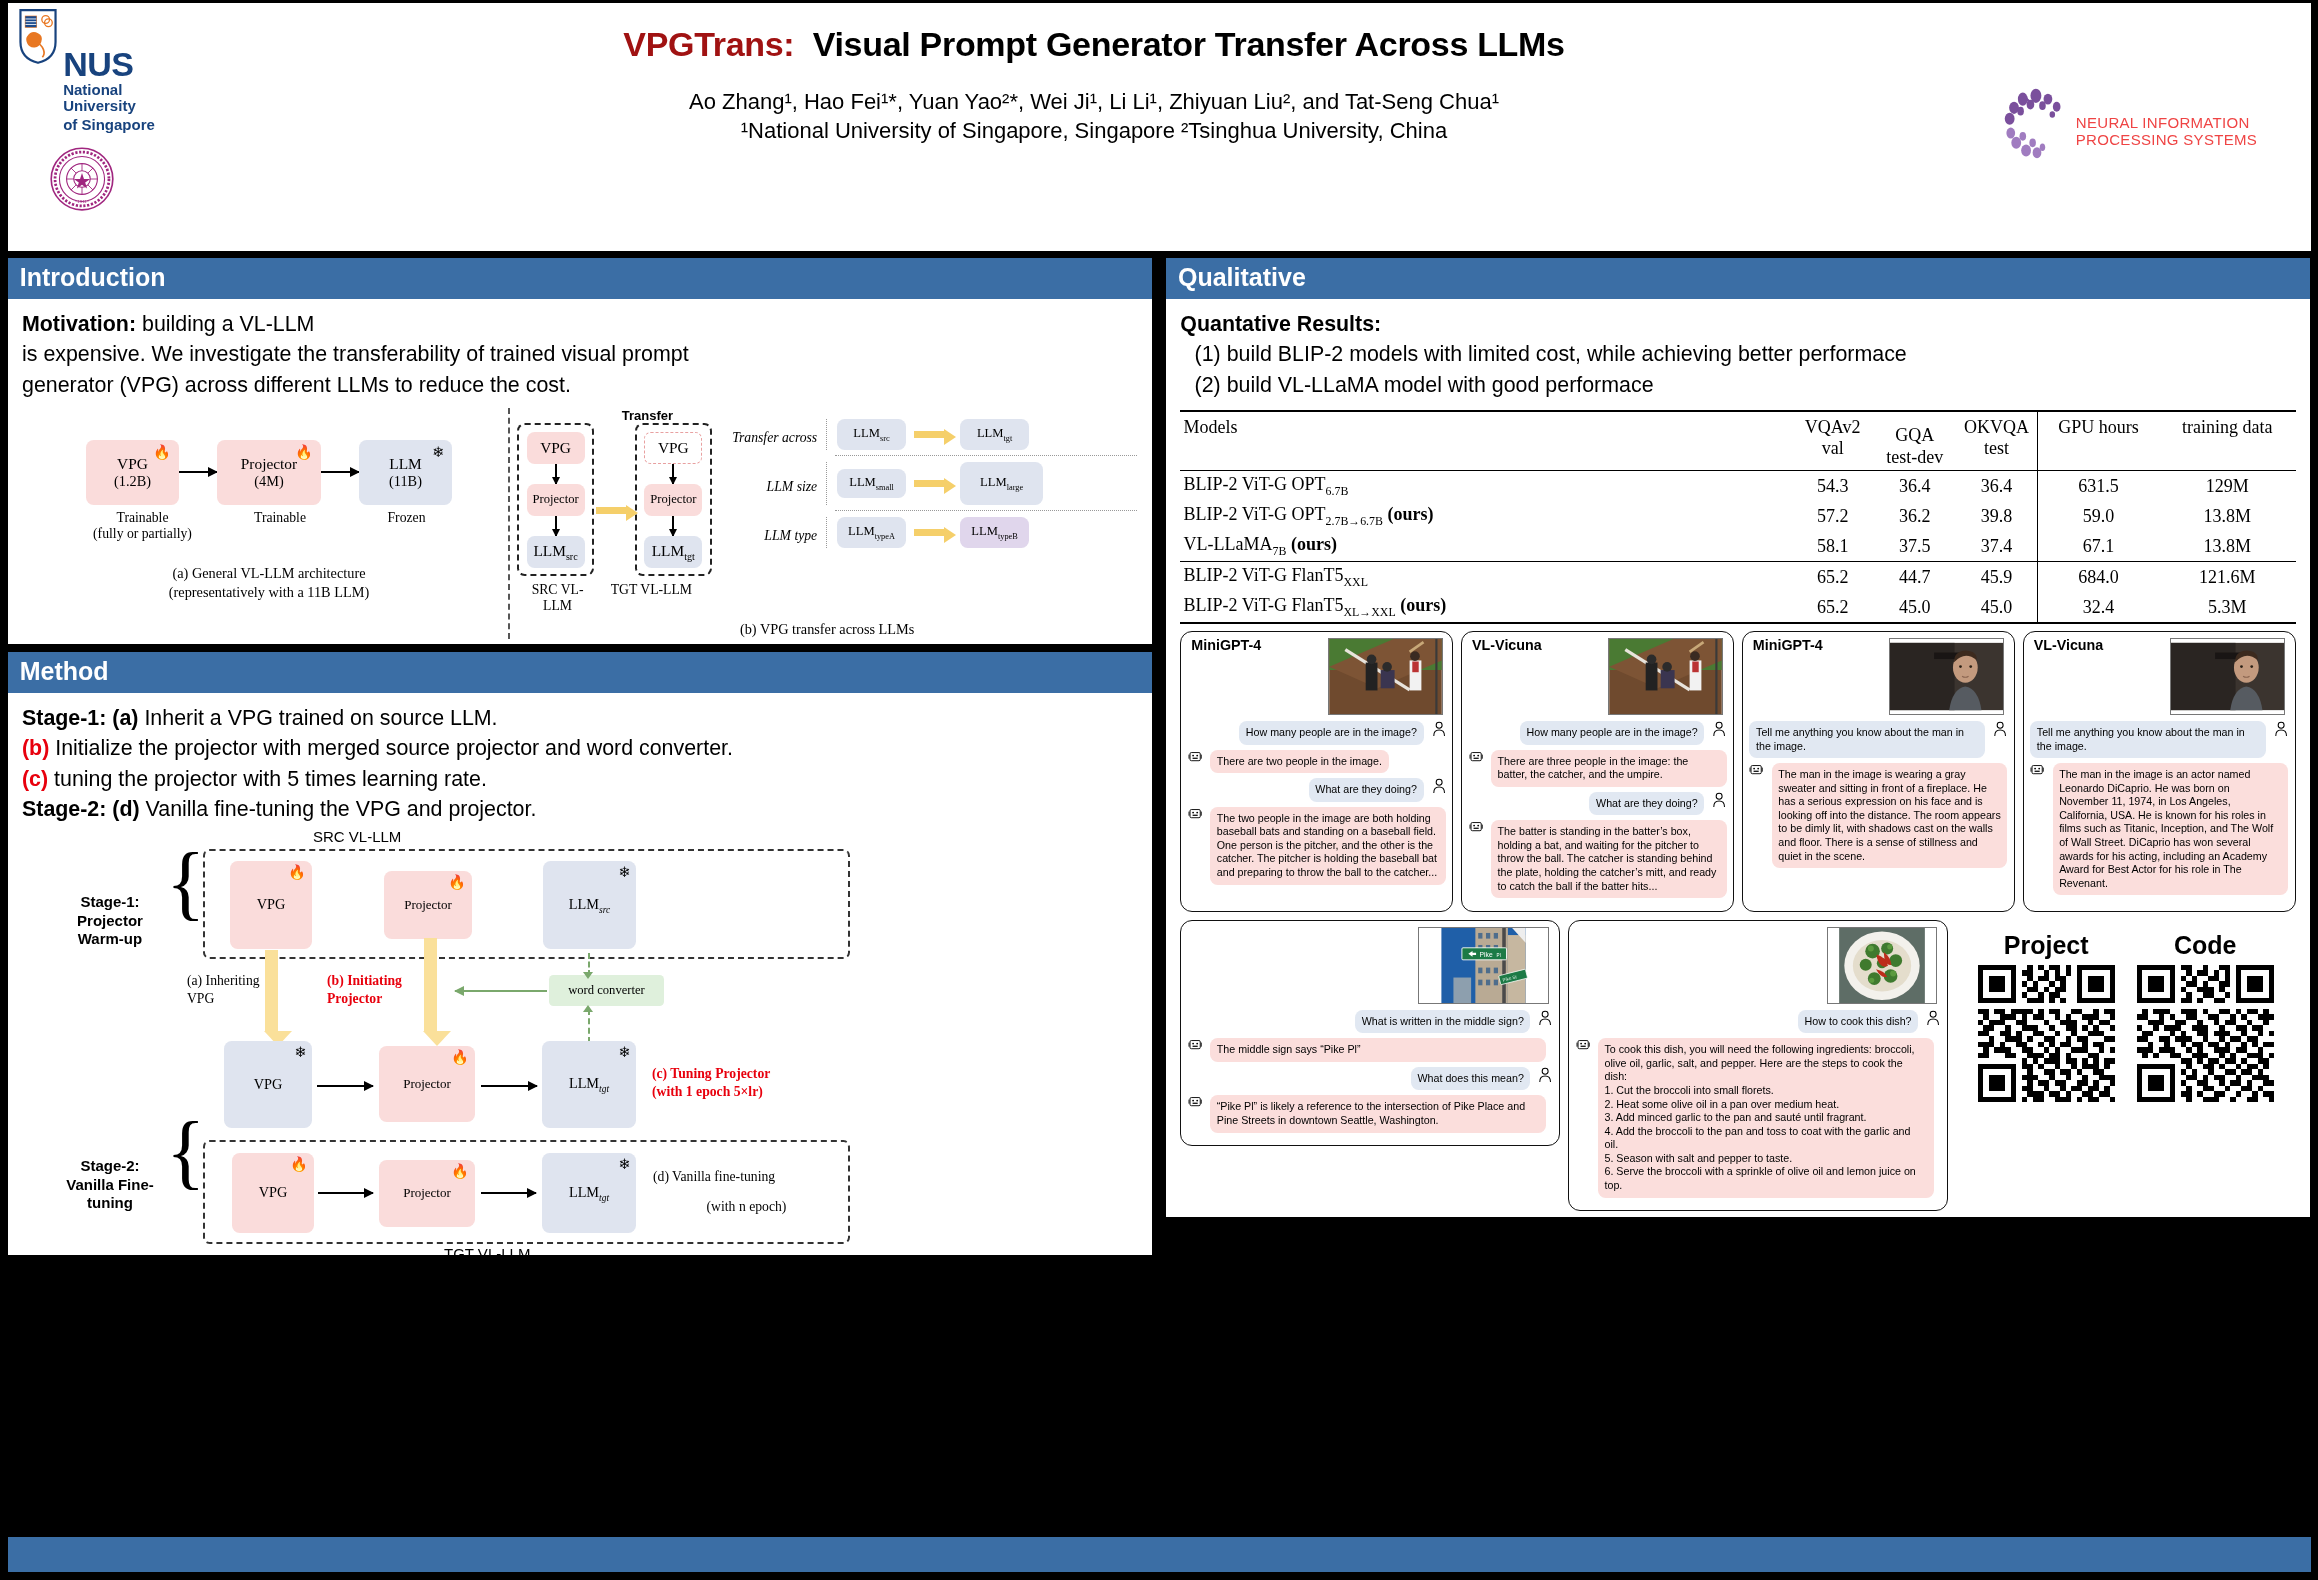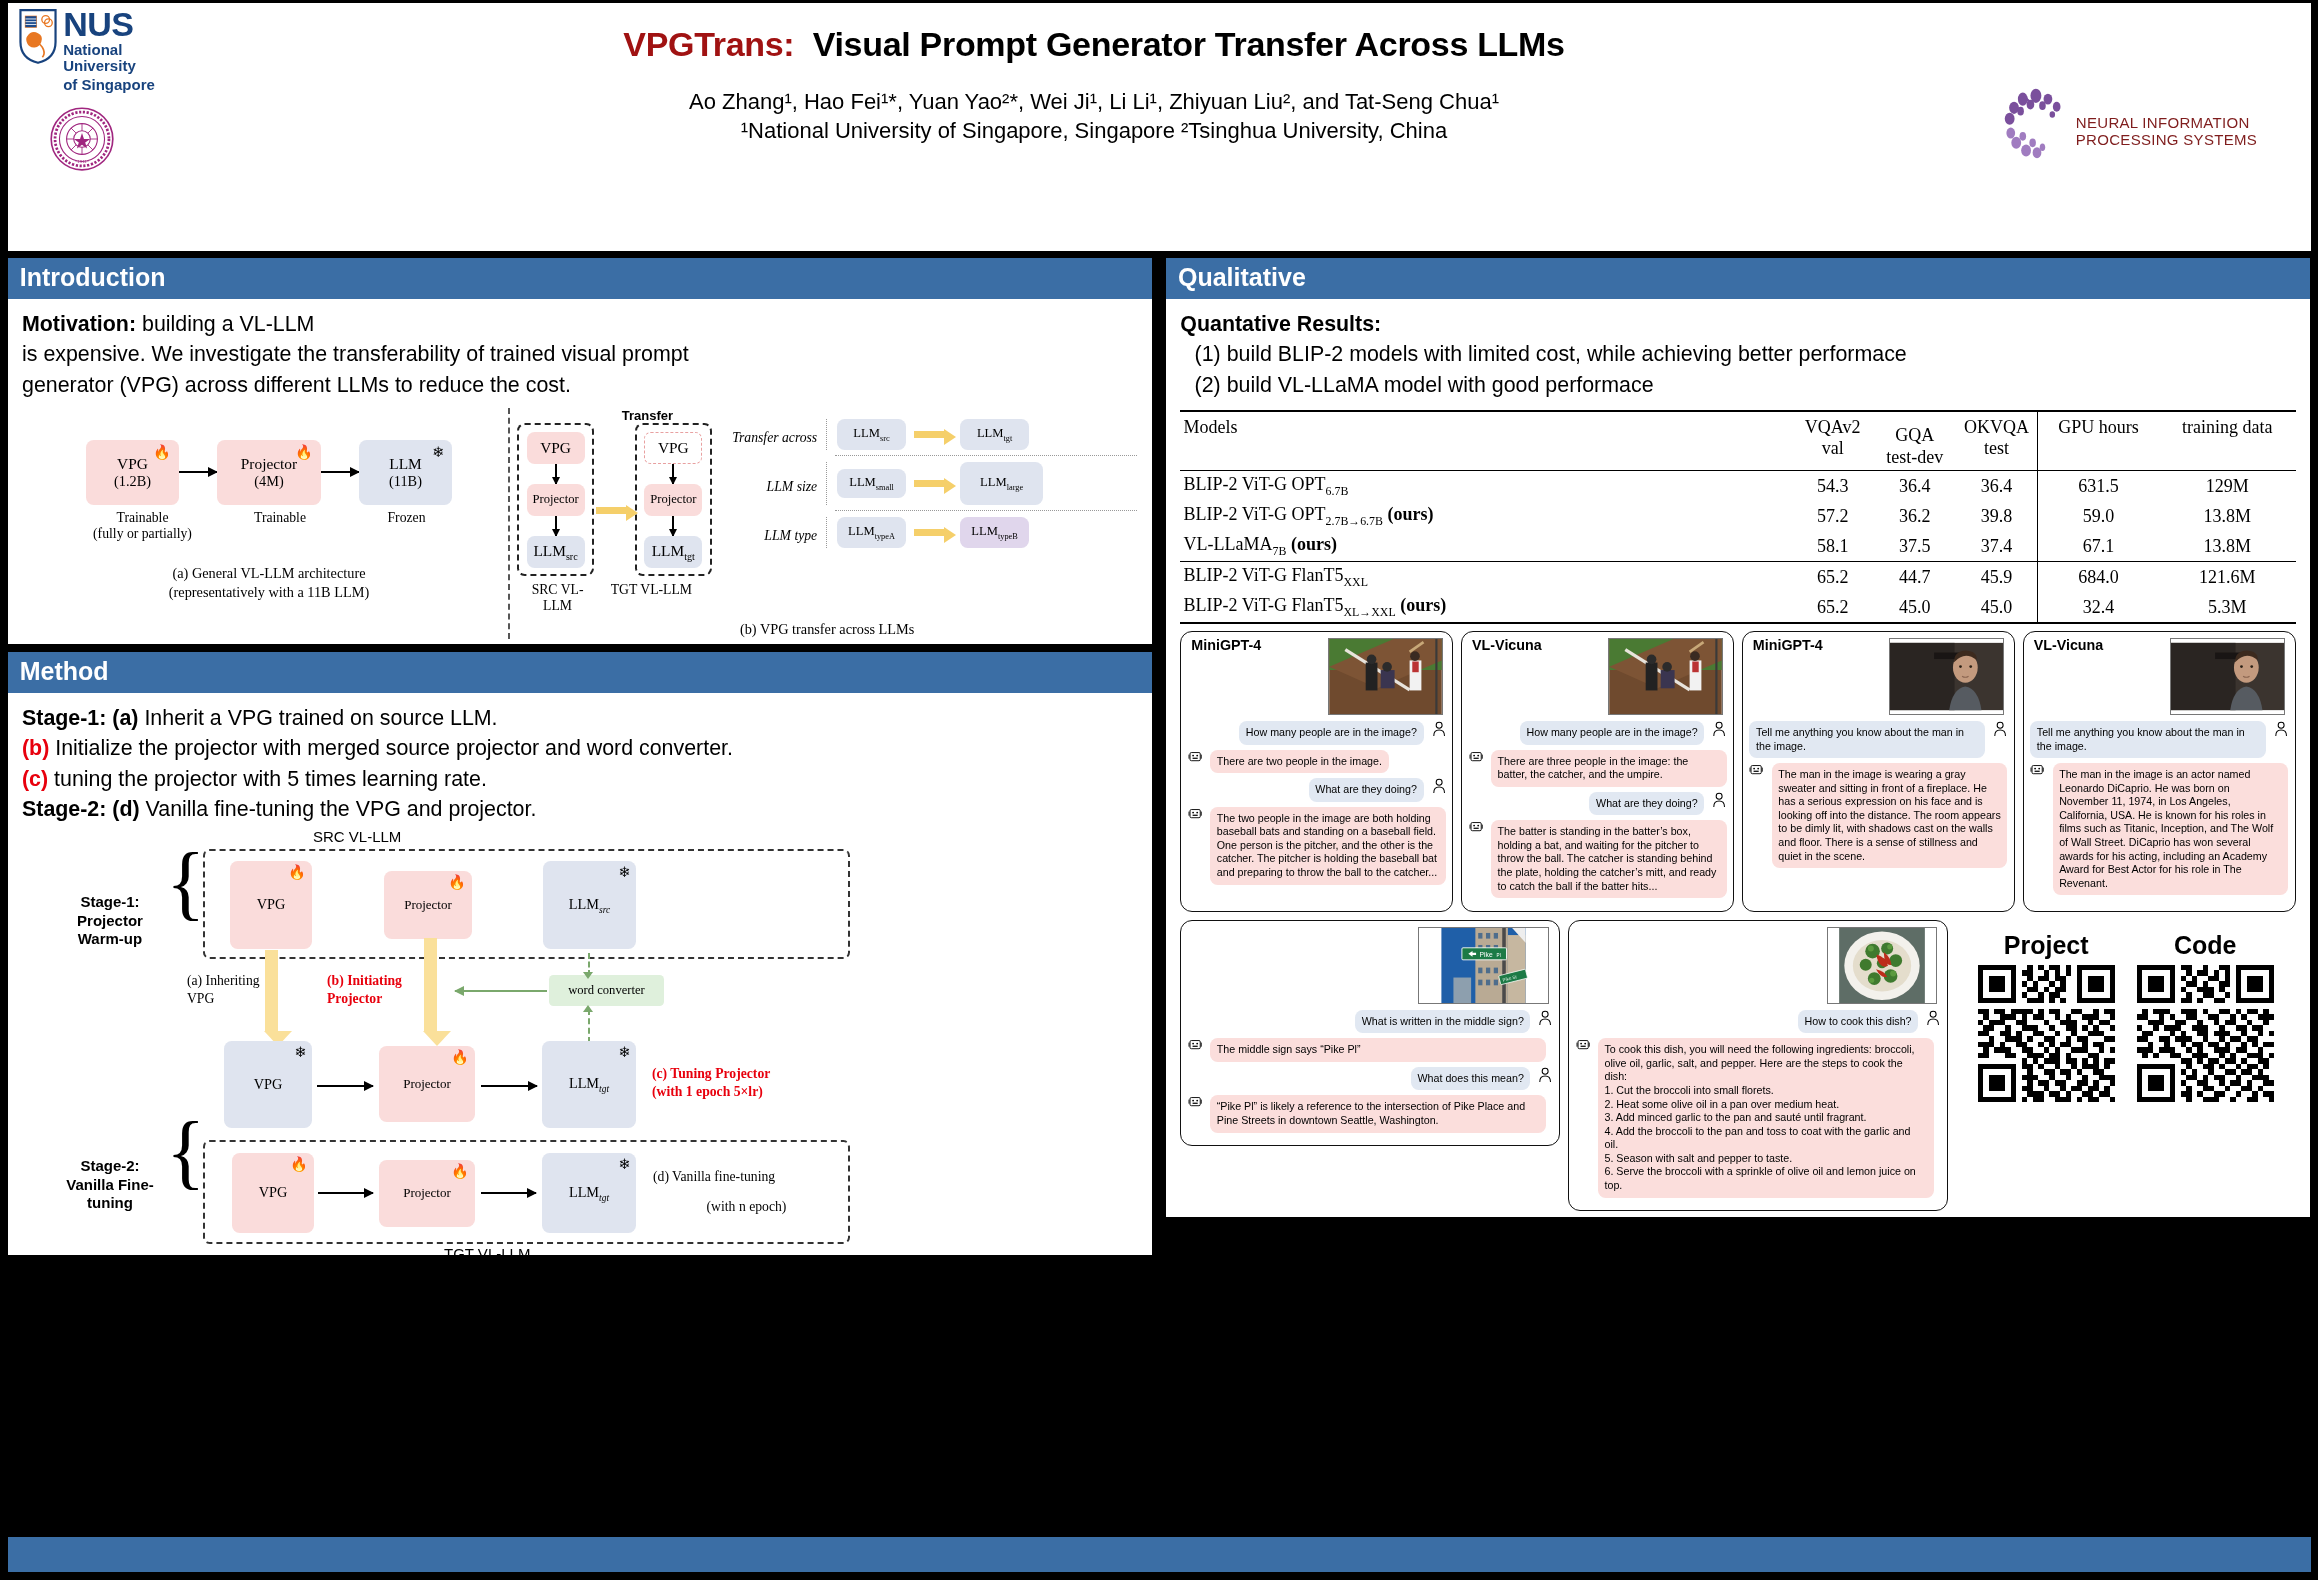--- a/index.html
+++ b/index.html
@@ -13,39 +13,39 @@
 
   
   .header {
     position: absolute; left: 7.7px; top: 3.3px; right: 7.7px; height: 248px;
     background: #fff; display: flex; align-items: stretch;
   }
   .logo-left { width: 176px; position: relative; flex: none; padding: 4.4px 0 0 10px; }
   .nus-logo { display: flex; align-items: flex-start; gap: 5.5px; }
   .nus-shield { width: 40px; height: 57px; position: relative; }
   .nus-shield svg { display:block; }
-  .nus-word { padding-top: 1.1px; }
+  .nus-word { padding-top: 1.1px; margin-top: 40px; }
   .nus-word .nus-big {
     font-size: 34px; font-weight: 800; color: #18437e; letter-spacing: -0.5px;
     line-height: 0.92; font-family: "Liberation Sans", sans-serif;
   }
   .nus-word .nus-sub {
     font-size: 15px; color: #18437e; font-weight: 600; line-height: 1.12; margin-top: 1.6px;
   }
   .tsinghua { margin: 12px 0 0 31px; }
 
   .header-center { flex: 1; text-align: center; padding-top: 10px; }
   .title { font-size: 34px; font-weight: 800; letter-spacing: -0.3px; margin-top: 12px; }
   .title .brand { color: #a01212; }
   .authors { font-size: 22px; margin-top: 24px; line-height: 1.3; }
   .affil  { font-size: 22px; line-height: 1.3; }
 
   .logo-right { width: 307px; flex: none; display: flex; align-items: center; justify-content: flex-start; }
   .neurips { display: flex; align-items: center; gap: 5.5px; }
-  .neurips-text { font-size: 15px; color: #7f1d1d; line-height: 1.16; letter-spacing: 0.3px; margin-top: 8px; }
+  .neurips-text { font-size: 15px; color: #ef4444; line-height: 1.16; letter-spacing: 0.3px; margin-top: 8px; }
 
   
   .col-left  { position: absolute; left: 7.7px;   top: 258px; width: 1144px; bottom: 50px; }
   .col-right { position: absolute; left: 1166px; top: 258px; width: 1144px; bottom: 50px; }
   .bottom-bar { position: absolute; left: 7.7px; right: 7.7px; bottom: 7.7px; height: 35px; background: #3b6ea5; }
 
   .panel { background: #fff; width: 100%; }
   .section-head {
     background: #3b6ea5; color: #fff; font-size: 25px; font-weight: 700;
     padding: 5px 12px 7.1px; letter-spacing: 0px;

